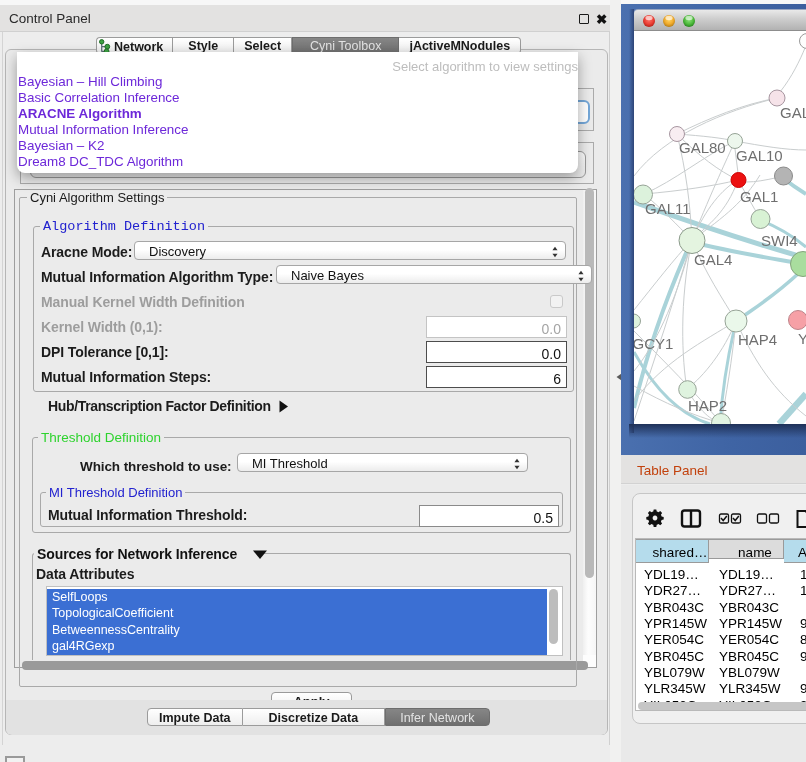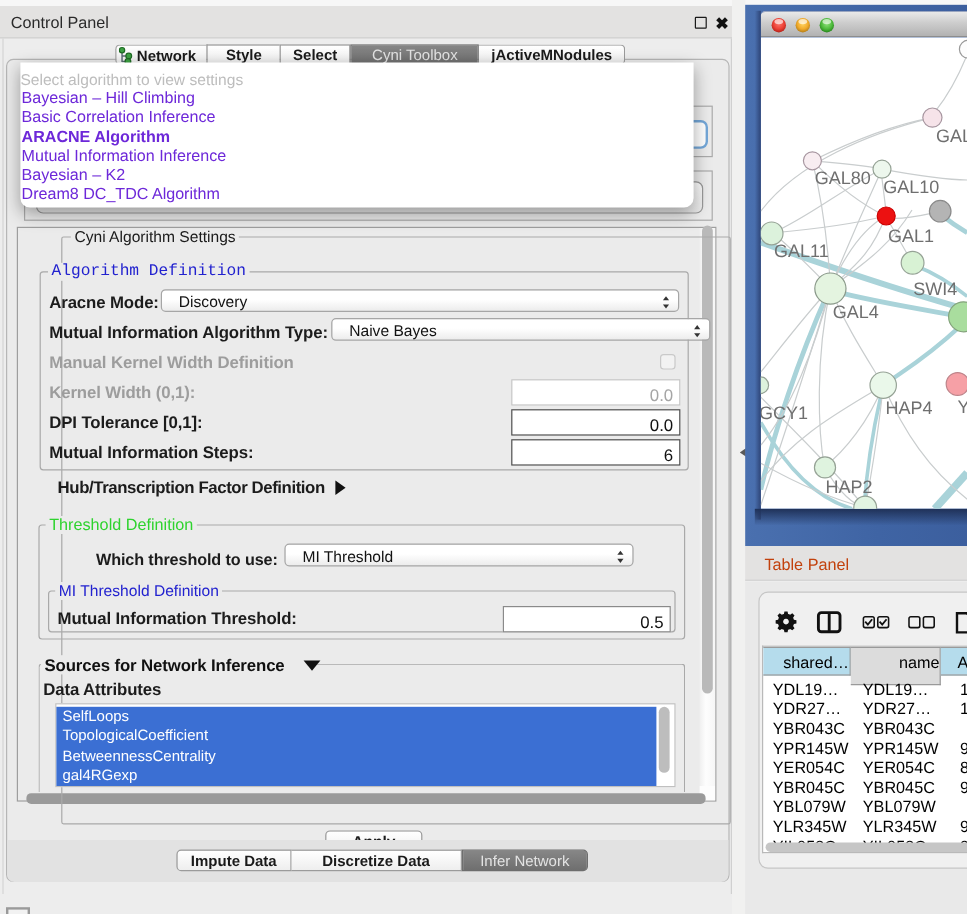--- a/index.html
+++ b/index.html
@@ -58,21 +58,21 @@
 <div class="abs" style="left:30px;top:151px;width:556px;height:27px;border:1px solid #999;border-radius:6px;background:linear-gradient(#fdfdfd,#e8e8e8);"></div>
 
 <div class="abs" style="left:14px;top:189px;width:583px;height:479px;background:#ebebeb;border:1px solid #9e9e9e;"></div>
 
 <div class="abs" style="left:583px;top:190px;width:13px;height:465px;background:linear-gradient(90deg,#efefef,#fdfdfd 40%,#f6f6f6);"></div>
 <div class="abs" style="left:585px;top:188px;width:9px;height:390px;background:#b9b9b9;border-radius:5px;"></div>
 <div class="abs" style="left:583px;top:655px;width:13px;height:12px;background:#fdfdfd;"></div>
 
 <div class="abs" style="left:22px;top:661px;width:566px;height:9px;background:#9a9a9a;border-radius:4px;"></div>
 
-<div class="grp" style="left:19px;top:197px;width:558px;height:490px;border-radius:2px;margin-left:32px;">
+<div class="grp" style="left:19px;top:197px;width:558px;height:490px;border-radius:2px;">
   <div class="gt" style="left:7px;color:#1a1a1a;">Cyni Algorithm Settings</div>
 </div>
 
 <div class="grp" style="left:33px;top:226px;width:541px;height:166px;">
   <div class="gt" style="left:6px;color:#2222cf;font-size:13.5px;font-family:Liberation Mono, monospace;">Algorithm Definition</div>
 </div>
 <div class="lbl" style="left:41px;top:244px;">Aracne Mode:</div>
 <div class="combo" style="left:134px;top:241px;width:432px;">
     <span class="ct">Discovery</span>
  <svg class="arr" viewBox="0 0 7 12">
@@ -135,21 +135,21 @@
 <div class="abs" style="left:271px;top:692px;width:81px;height:19px;border:1px solid #9a9a9a;border-radius:4px;background:linear-gradient(#ffffff,#ededed);text-align:center;font-size:13px;font-weight:bold;color:#1a1a1a;padding-top:1px;">Apply</div>
 
 <div class="abs" style="left:6px;top:700px;width:601px;height:35px;background:#e2e2e2;border-radius:0 0 6px 6px;"></div>
 <div class="abs" style="left:147px;top:708px;height:18px;display:flex;font-size:12.5px;">
   <div style="border:1px solid #9b9b9b;border-radius:4px 0 0 4px;background:linear-gradient(#ffffff,#eeeeee);padding:2px 11px 0;font-weight:bold;color:#1a1a1a;">Impute Data</div>
   <div style="border:1px solid #9b9b9b;border-left:none;background:linear-gradient(#ffffff,#eeeeee);padding:2px 26px 0;font-weight:bold;color:#1a1a1a;">Discretize Data</div>
   <div style="border:1px solid #6e6e6e;border-radius:0 4px 4px 0;background:linear-gradient(#868686,#6f6f6f);padding:2px 14px 0;color:#e3e3e3;">Infer Network</div>
 </div>
 
 <div class="abs" style="left:17px;top:52px;width:561px;height:121px;background:#fff;border-radius:0 0 8px 8px;box-shadow:0 5px 14px rgba(0,0,0,0.35);"></div>
-<div class="abs" style="left:17px;top:59px;width:561px;text-align:left;font-size:13px;color:#bdbdbd;">Select algorithm to view settings</div>
+<div class="abs" style="left:17px;top:59px;width:561px;text-align:right;font-size:13px;color:#bdbdbd;">Select algorithm to view settings</div>
 <div class="abs" style="left:18px;top:74px;font-size:13.4px;line-height:16px;color:#6d28d9;">
 Bayesian – Hill Climbing<br>
 Basic Correlation Inference<br>
 <span class="bold">ARACNE Algorithm</span><br>
 Mutual Information Inference<br>
 Bayesian – K2<br>
 Dream8 DC_TDC Algorithm
 </div>
 
 <div class="abs" style="left:5px;top:756px;width:20px;height:10px;border:2px solid #9a9a9a;background:#f2f2f2;"></div>
@@ -281,19 +281,19 @@
     <rect x="111.5" y="5" width="9" height="9" rx="1.5"></rect>
       <rect x="123.5" y="5" width="9" height="9" rx="1.5"></rect>
   </g>
   <path d="M75 9 l2.2 2.5 l3.6 -4.5" fill="none" stroke="#111" stroke-width="1.5"></path>
   <path d="M87 9 l2.2 2.5 l3.6 -4.5" fill="none" stroke="#111" stroke-width="1.5"></path>
   <path d="M151.5 2 h8 l4 4 v12 h-12 Z" fill="none" stroke="#111" stroke-width="2"></path>
 </svg>
 
 <div class="abs" style="left:635px;top:538px;width:171px;height:173px;background:#fff;border:1px solid #b9b9b9;border-right:none;overflow:hidden;">
   <div class="abs" style="left:0;top:0;width:73px;height:24px;background:#b5dcec;border:1px solid #9a9a9a;border-left:none;text-align:center;font-size:13.5px;padding-top:5px;padding-left:16px;">shared…</div>
-  <div class="abs" style="left:73px;top:0;width:75px;height:32px;background:#dcdcdc;border:1px solid #9a9a9a;border-left:none;text-align:right;font-size:13.5px;padding-top:5px;padding-left:18px;">name</div>
+  <div class="abs" style="left:73px;top:0;width:75px;height:20px;background:#dcdcdc;border:1px solid #9a9a9a;border-left:none;text-align:center;font-size:13.5px;padding-top:5px;padding-left:18px;">name</div>
   <div class="abs" style="left:148px;top:0;width:40px;height:24px;background:#b5dcec;border:1px solid #9a9a9a;border-left:none;font-size:13.5px;padding-top:5px;padding-left:14px;">A</div>
   <div class="abs" style="left:8px;top:28px;font-size:13.5px;line-height:16.35px;">YDL19…<br>YDR27…<br>YBR043C<br>YPR145W<br>YER054C<br>YBR045C<br>YBL079W<br>YLR345W<br>YIL053C</div>
   <div class="abs" style="left:83px;top:28px;font-size:13.5px;line-height:16.35px;">YDL19…<br>YDR27…<br>YBR043C<br>YPR145W<br>YER054C<br>YBR045C<br>YBL079W<br>YLR345W<br>YIL053C</div>
   <div class="abs" style="left:164px;top:28px;font-size:13.5px;line-height:16.35px;">13<br>12<br><br>9.<br>8.<br>9.<br><br>9.<br>9.</div>
   <div class="abs" style="left:2px;top:163px;width:172px;height:8px;background:#c6c6c6;border-radius:4px;"></div>
 </div>
 
 </body></html>

